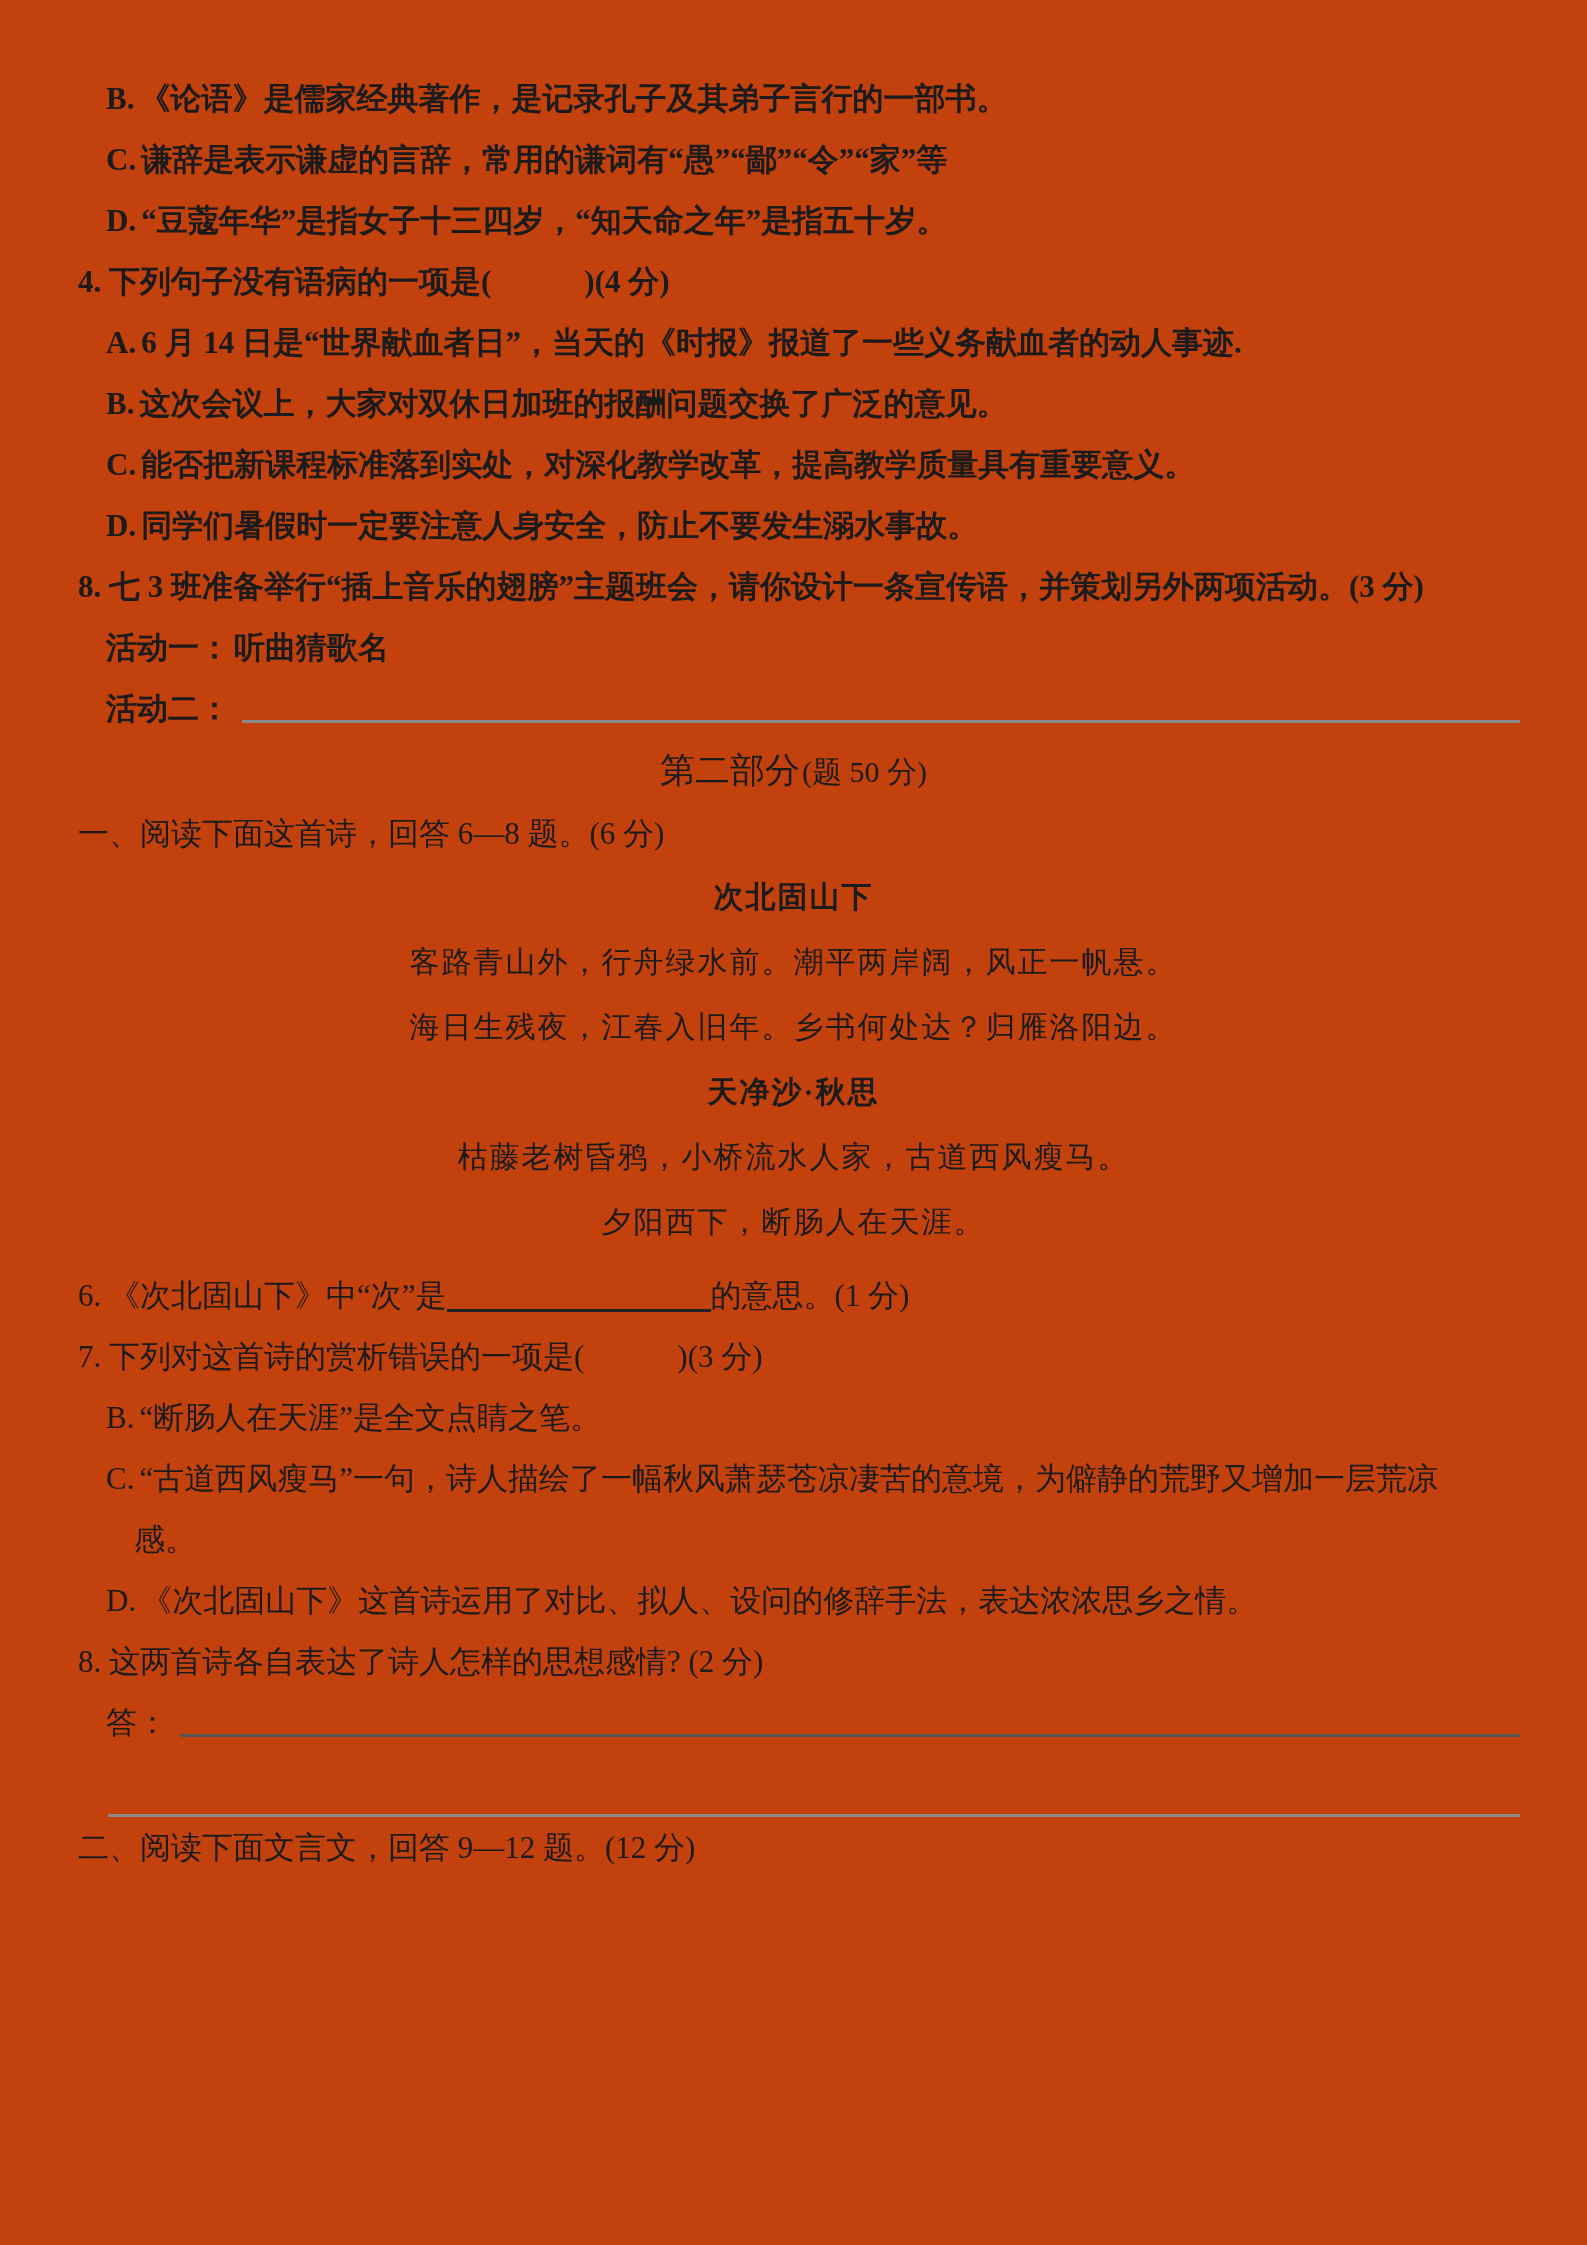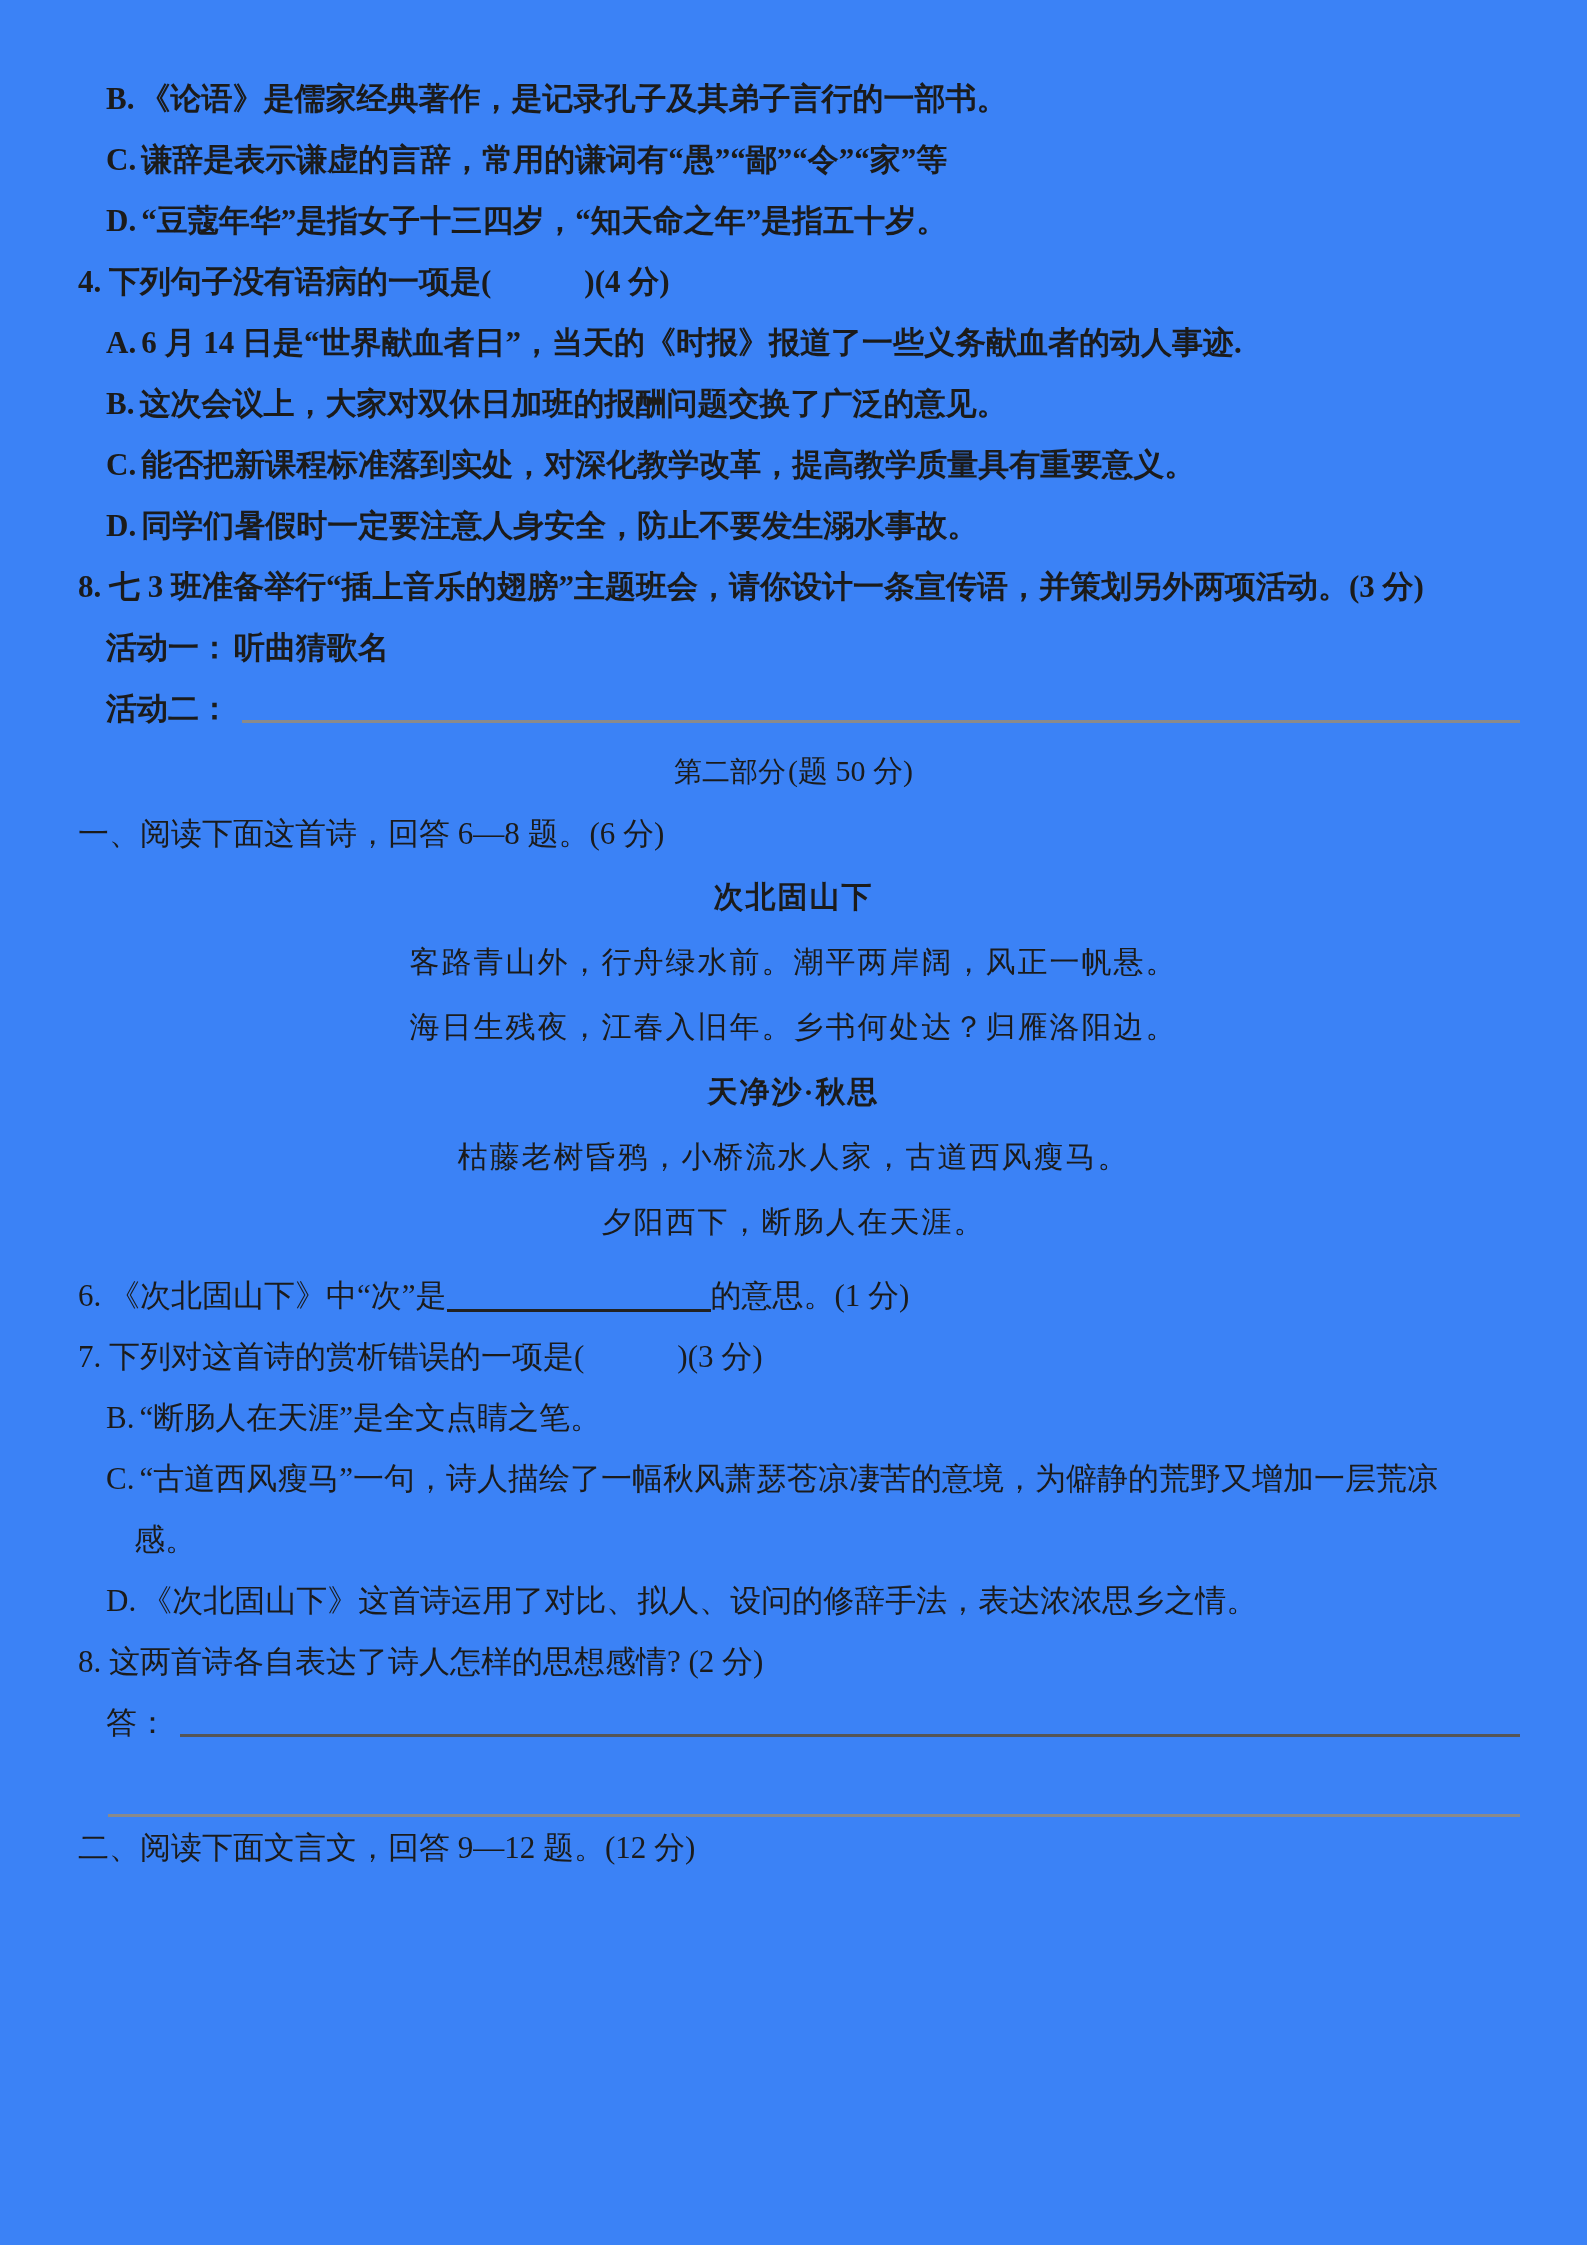--- a/index.html
+++ b/index.html
@@ -1,21 +1,21 @@
 <!DOCTYPE html>
 <html><head>
 <meta charset="utf-8">
 <style>
   html,body{margin:0;padding:0;background:#e8e8e8;}
   .page{
     position:relative;
     width:1587px;
     height:2245px;
     margin:0 auto;
-    background:#3b82f6;
+    background:#c2410c;
     color:#1b1b1b;
     font-family:"Liberation Serif","DejaVu Serif",serif;
     font-size:31px;
     overflow:hidden;
     box-sizing:border-box;
     padding-top:68px;
   }
   .row{height:61px;line-height:61px;white-space:nowrap;}
   .q   {padding-left:78px;}
   .opt {padding-left:106px;}
@@ -33,21 +33,21 @@
   .blank-row .blabel{line-height:61px;white-space:nowrap;}
   .rule{
     flex:1;height:26px;margin-left:12px;
     border-bottom:3px solid #8a8a8a;
   }
   .rule.dark{border-bottom-color:#555555;}
 
   .part-heading{
     height:64px;line-height:64px;text-align:center;white-space:nowrap;
   }
-  .part-heading .pt{font-size:28px;}
+  .part-heading .pt{font-size:35px;}
   .part-heading .ps{font-size:30px;margin-left:2px;}
 
   .poem{
     height:65px;line-height:65px;text-align:center;
     font-size:30px;letter-spacing:2px;white-space:nowrap;
   }
   .poem-title{font-weight:bold;}
 
   .inline-blank{
     display:inline-block;width:264px;height:10px;

